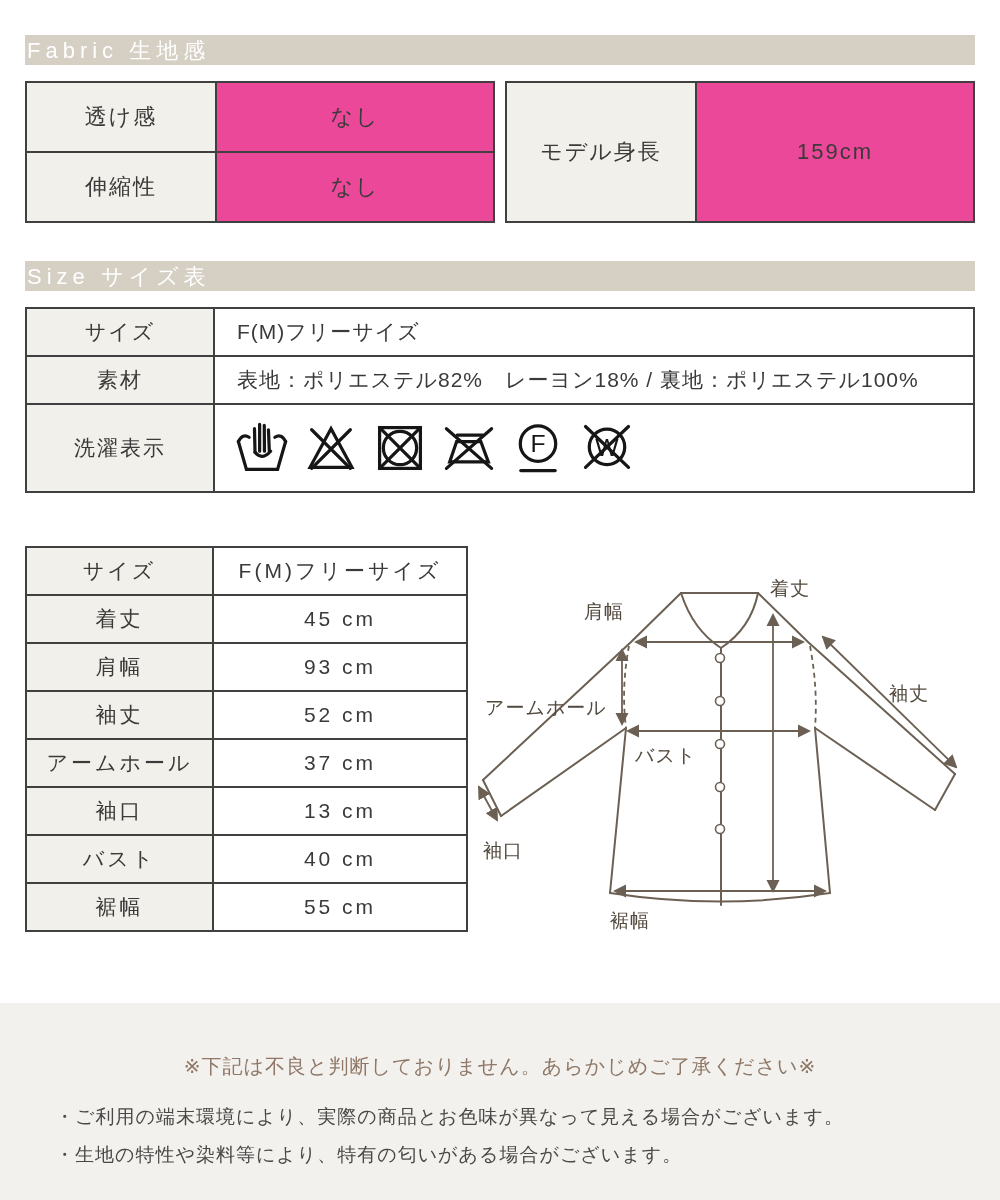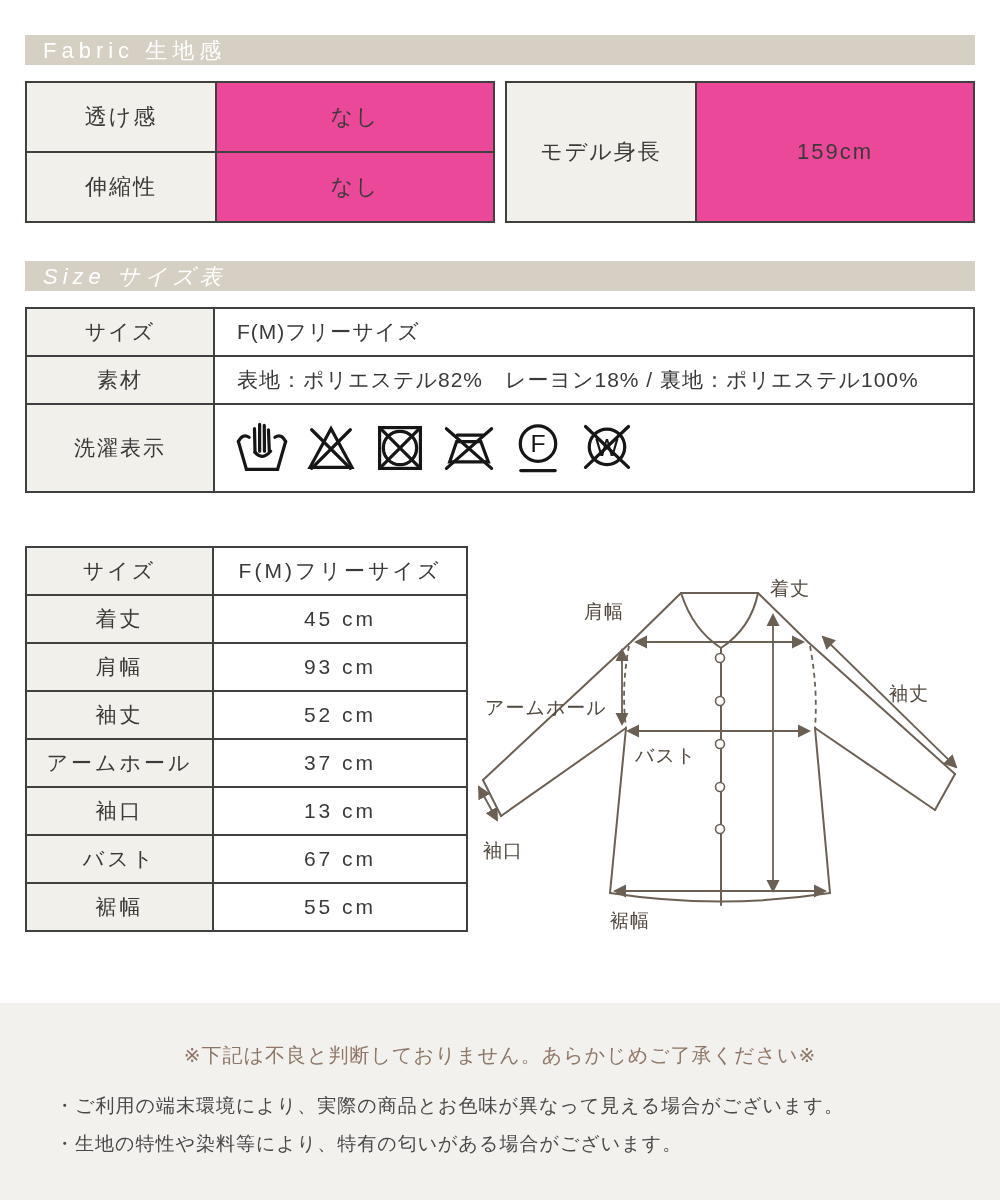--- a/index.html
+++ b/index.html
@@ -2,25 +2,25 @@
 <html><head>
 <meta charset="utf-8">
 <style>
   html,body{margin:0;padding:0;}
   body{
     width:1000px;height:1200px;overflow:hidden;background:#ffffff;
     font-family:"Liberation Sans","DejaVu Sans",sans-serif;color:#3a3a3a;
   }
   .section-bar{
     margin:16px 25px;height:30px;line-height:31px;background:#d5cfc4;color:#ffffff;
-    font-size:22px;letter-spacing:5px;padding-left:18px;box-sizing:border-box;
+    font-size:22px;letter-spacing:5px;padding-left:2px;box-sizing:border-box;
     white-space:nowrap;overflow:hidden;
   }
   .bar-fabric{margin-top:35px;}
-  .bar-size{margin-top:38px;font-style:italic;}
+  .bar-size{margin-top:38px;}
 
   table{border-collapse:collapse;table-layout:fixed;}
   td{border:2px solid #404040;}
 
   .fabric-row{display:flex;gap:10px;margin:15px 25px 0;}
   .ftable{width:470px;}
   .ftable td{height:66px;text-align:center;font-size:22px;letter-spacing:2px;background:#ec4899;}
   .ftable .lbl{width:186px;background:#f2f0ea;}
 
   .info-table{margin:10px 25px 0;width:950px;}
@@ -42,21 +42,21 @@
 
   .diagram{margin-top:12px;}
   .shirt-svg{width:520px;height:400px;display:block;}
   .shirt-line{stroke:#6b6053;stroke-width:2;fill:none;stroke-linecap:round;stroke-linejoin:round;}
   .shirt-dash{stroke:#6b6053;stroke-width:1.8;fill:none;stroke-dasharray:5 4;}
   .shirt-arrow{stroke:#6b6053;stroke-width:1.8;fill:none;}
   .shirt-btn{stroke:#6b6053;stroke-width:1.6;fill:#ffffff;}
   .shirt-svg text{fill:#52493e;font-size:19px;letter-spacing:1px;font-family:"Liberation Sans","DejaVu Sans",sans-serif;}
 
   .notes{margin-top:45px;height:210px;box-sizing:border-box;background:#f3f1ed;padding-top:38px;}
-  .notes-headline{text-align:center;font-size:20px;letter-spacing:1px;color:#8e7767;margin:1px;}
+  .notes-headline{text-align:center;font-size:20px;letter-spacing:1px;color:#8e7767;margin:12px;}
   .notes-list{margin:18px 0 0 55px;font-size:19px;line-height:38px;color:#484848;letter-spacing:1px;}
 </style>
 </head>
 <body>
 
 <div class="section-bar bar-fabric">
   <span>Fabric 生地感</span>
 </div>
 
 <div class="fabric-row">
@@ -159,21 +159,21 @@
     <tr>
       <td class="lbl">アームホール</td>
       <td>37 cm</td>
     </tr>
     <tr>
       <td class="lbl">袖口</td>
       <td>13 cm</td>
     </tr>
     <tr>
       <td class="lbl">バスト</td>
-      <td>67 cm</td>
+      <td>40 cm</td>
     </tr>
     <tr>
       <td class="lbl">裾幅</td>
       <td>55 cm</td>
     </tr>
   </tbody>
     </table>
 
   <div class="diagram">
     <svg class="shirt-svg" viewBox="0 0 520 400">

